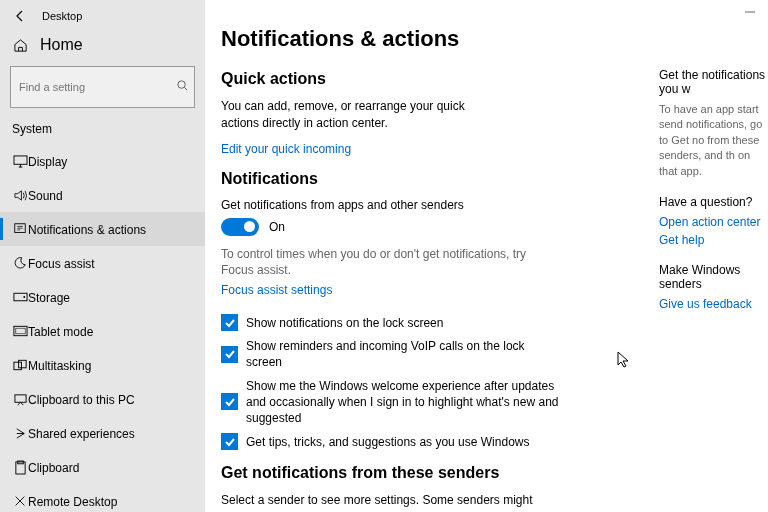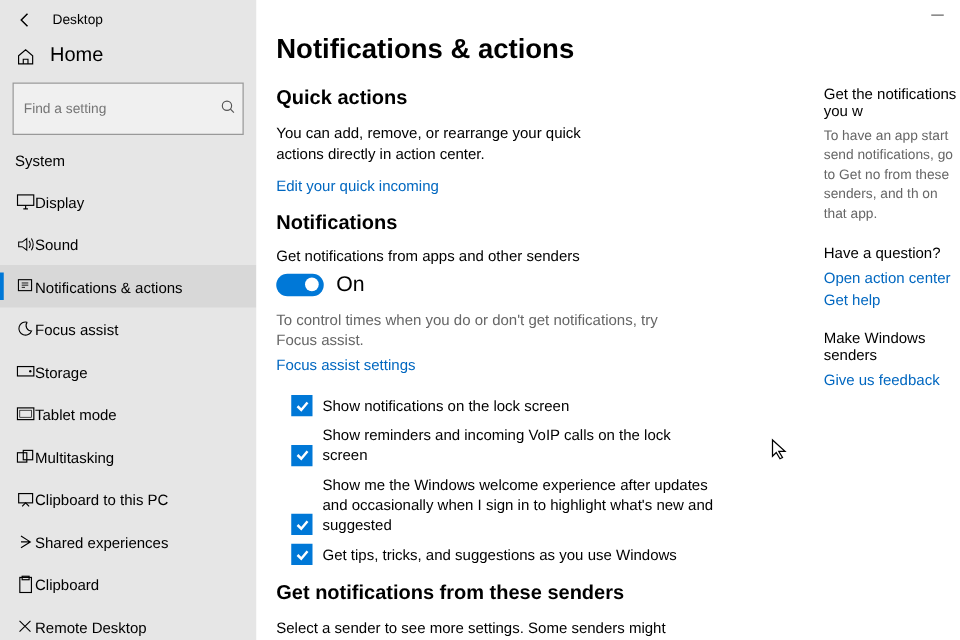--- a/index.html
+++ b/index.html
@@ -27,22 +27,22 @@
 h1{font-size:22px;font-weight:600;margin-bottom:18px}
 h2{font-size:16px;font-weight:600;margin:14px 0 10px}
 h2.first{margin-top:0}
 .desc{font-size:12px;color:#000;line-height:1.4;margin-bottom:6px;max-width:280px}
 .muted{color:#666;font-size:12px;line-height:1.4;max-width:310px;margin-top:10px}
 .link{color:#0067c0;font-size:12px;cursor:pointer;display:inline-block;margin-top:4px}
 .sub{font-size:12px;margin:10px 0 6px}
 .toggle-row{display:flex;align-items:center;gap:10px;margin:4px 0}
 .toggle{width:38px;height:18px;border-radius:9px;background:#0078d7;position:relative;cursor:pointer}
 .toggle::after{content:"";position:absolute;width:11px;height:11px;background:#fff;border-radius:50%;top:3.5px;right:4px}
-.toggle-lbl{font-size:17px}
-.cb-row{display:flex;align-items:flex-end;gap:8px;margin:7px 12px;max-width:340px}
+.toggle-lbl{font-size:12px}
+.cb-row{display:flex;align-items:center;gap:8px;margin:7px 0;max-width:340px}
 .cb{width:17px;height:17px;background:#0078d7;flex-shrink:0;display:flex;align-items:center;justify-content:center}
 .cb svg{stroke:#fff;stroke-width:2;fill:none}
 .cb-lbl{font-size:12px;line-height:1.35}
 .rpane h3{font-size:12px;font-weight:400;margin-bottom:6px;margin-top:16px}
 .rpane h3.first{margin-top:0}
 .rpane .rtext{color:#666;line-height:1.4;margin-bottom:2px}
 .rpane .link{margin-top:4px;display:block}
 .cursor{position:absolute;left:616px;top:350px;pointer-events:none}
 .minbtn{position:absolute;top:6px;right:12px;cursor:pointer}
 </style>

